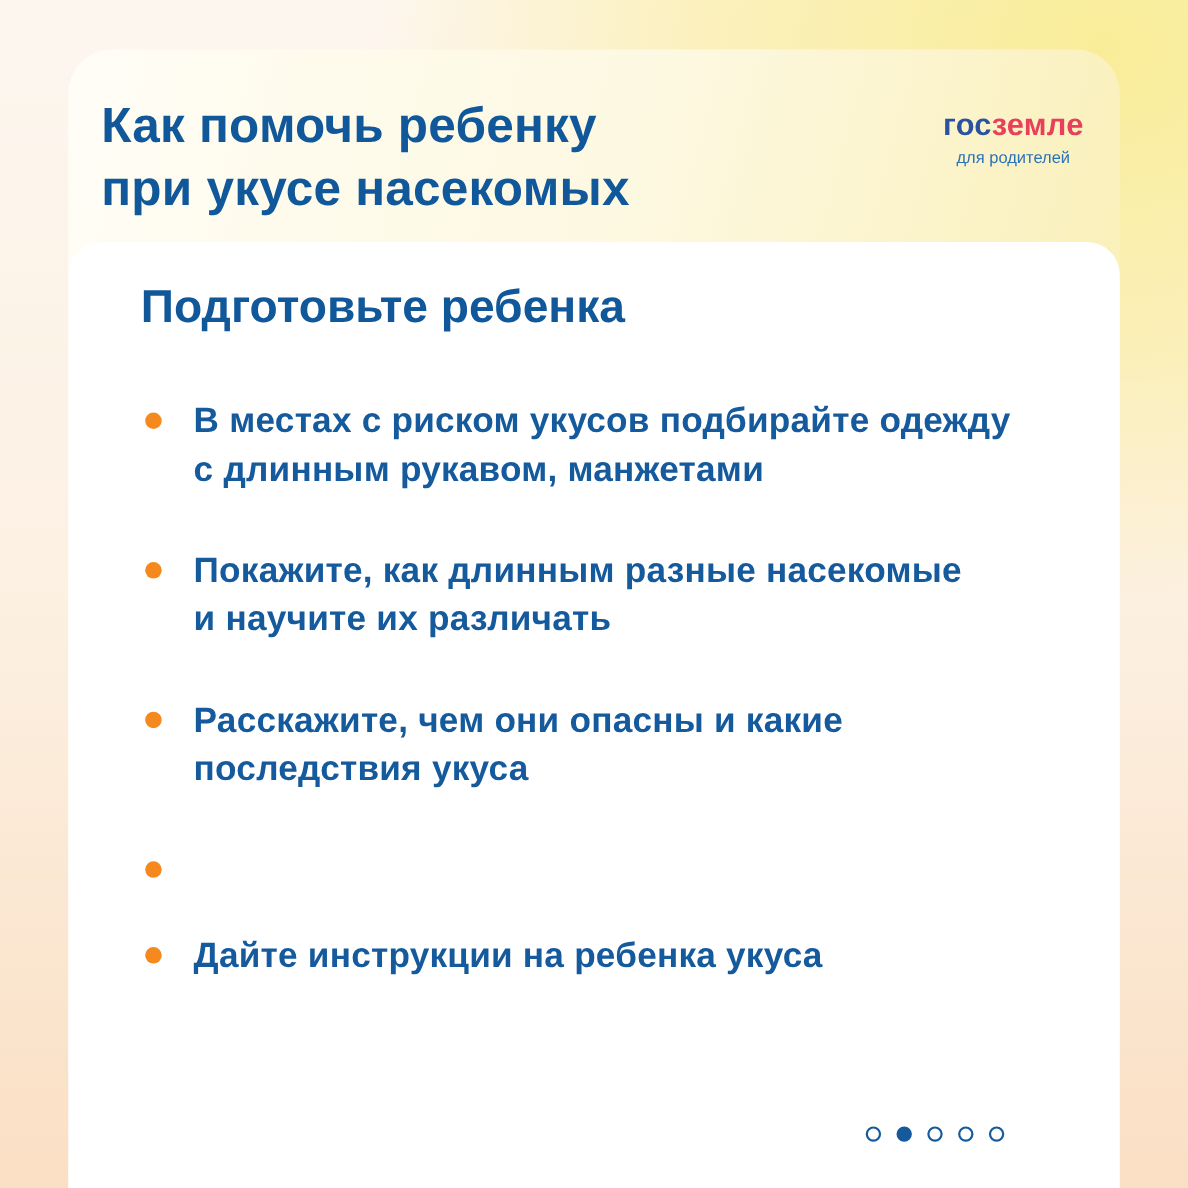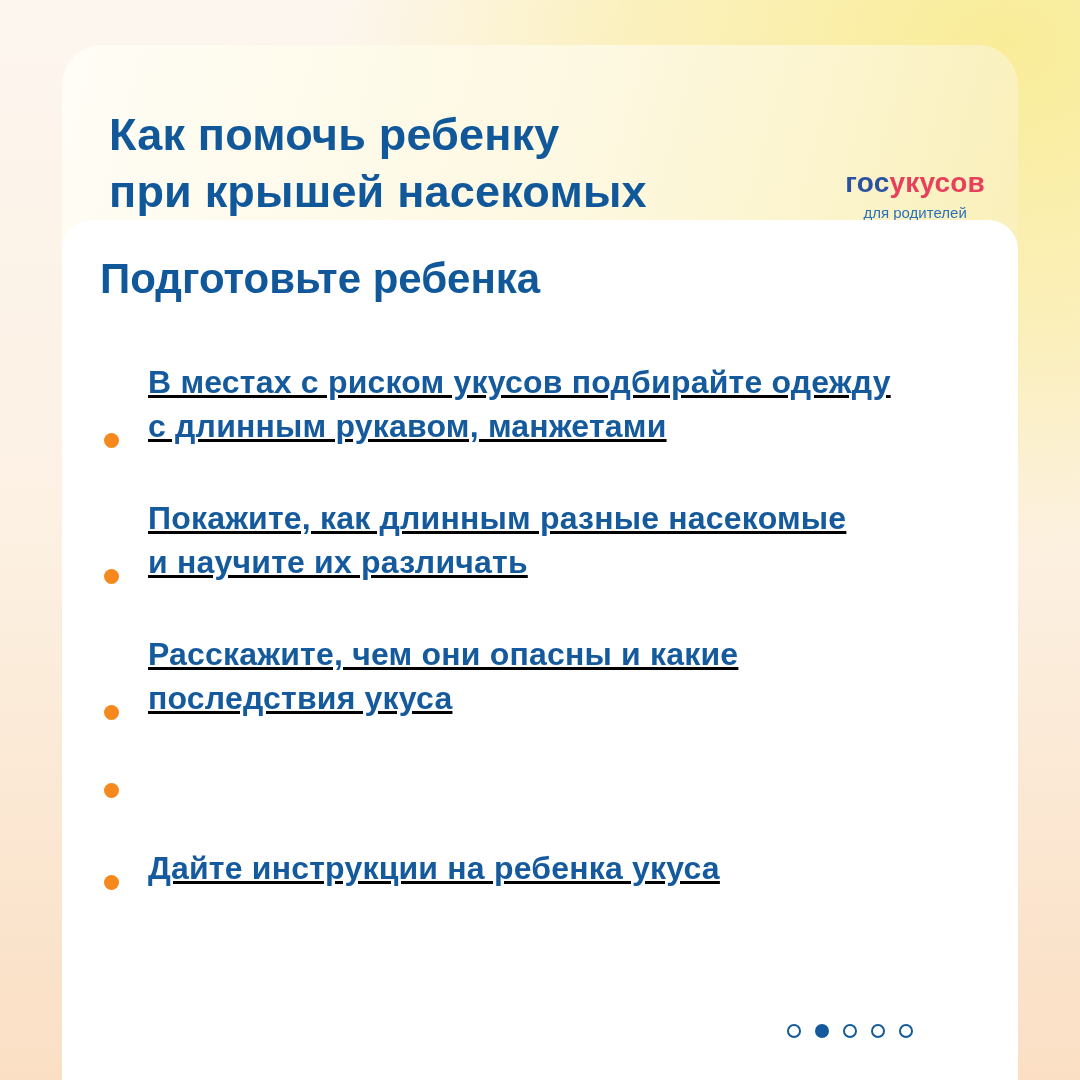--- a/index.html
+++ b/index.html
@@ -17,24 +17,24 @@
     overflow: hidden;
   }
   .header-card {
     position: absolute;
     left: 62px; top: 45px; right: 62px; height: 240px;
     border-radius: 40px;
     background: linear-gradient(105deg, #fffdf6 0%, #fdf8e0 55%, #faf0ba 100%);
   }
   .header-inner {
     position: absolute;
-    left: 71px; top: 45px; right: 62px; height: 175px;
+    left: 54px; top: 45px; right: 62px; height: 175px;
     display: flex;
     justify-content: space-between;
-    align-items: flex-end;
+    align-items: flex-start;
     gap: 24px;
   }
   .page-title {
     margin: 40px 0 0 38px;
     font-size: 45px;
     line-height: 57px;
     font-weight: 700;
     color: #11589b;
     letter-spacing: 0.2px;
   }
@@ -54,38 +54,38 @@
     margin-top: 8px;
     font-size: 15px;
     font-weight: 400;
     color: #2a72b8;
   }
   .content-card {
     position: absolute;
     left: 62px; top: 220px; right: 62px; bottom: 0;
     background: #ffffff;
     border-radius: 30px 30px 0 0;
+    padding-left: 28px;
   }
   .card-title {
     margin: 33px 0 0 38px;
     font-size: 42px;
     line-height: 52px;
     font-weight: 700;
     color: #11589b;
   }
   .tips-list {
     list-style: none;
     margin: 55px 0 0 0;
     padding: 0 40px 0 38px;
   }
   .tip-item {
     display: flex;
-    align-items: flex-end;
+    align-items: flex-start;
     margin-bottom: 48px;
-    text-decoration: underline;
   }
   .tip-bullet {
     flex: 0 0 auto;
     width: 15px; height: 15px;
     margin: 15px 0 0 4px;
     border-radius: 50%;
     background: #f5891d;
   }
   .tip-text {
     margin-left: 29px;
@@ -115,24 +115,24 @@
   }
 </style>
 </head>
 <body>
 
 <div class="canvas">
 
   <div class="header-card"></div>
 
   <div class="header-inner">
-    <h1 class="page-title"><span>Как помочь ребенку</span><br><span>при крышей насекомых</span></h1>
+    <h1 class="page-title"><span>Как помочь ребенку</span><br><span>при укусе насекомых</span></h1>
 
     <div class="logo">
-      <div class="logo-word"><span class="logo-gos">гос</span><span class="logo-uslugi">укусов</span></div>
+      <div class="logo-word"><span class="logo-gos">гос</span><span class="logo-uslugi">земле</span></div>
       <div class="logo-sub">для родителей</div>
     </div>
   </div>
 
   <div class="content-card">
     <h2 class="card-title">Подготовьте ребенка</h2>
 
     <ul class="tips-list">
       <li class="tip-item">
         <span class="tip-bullet"></span>

